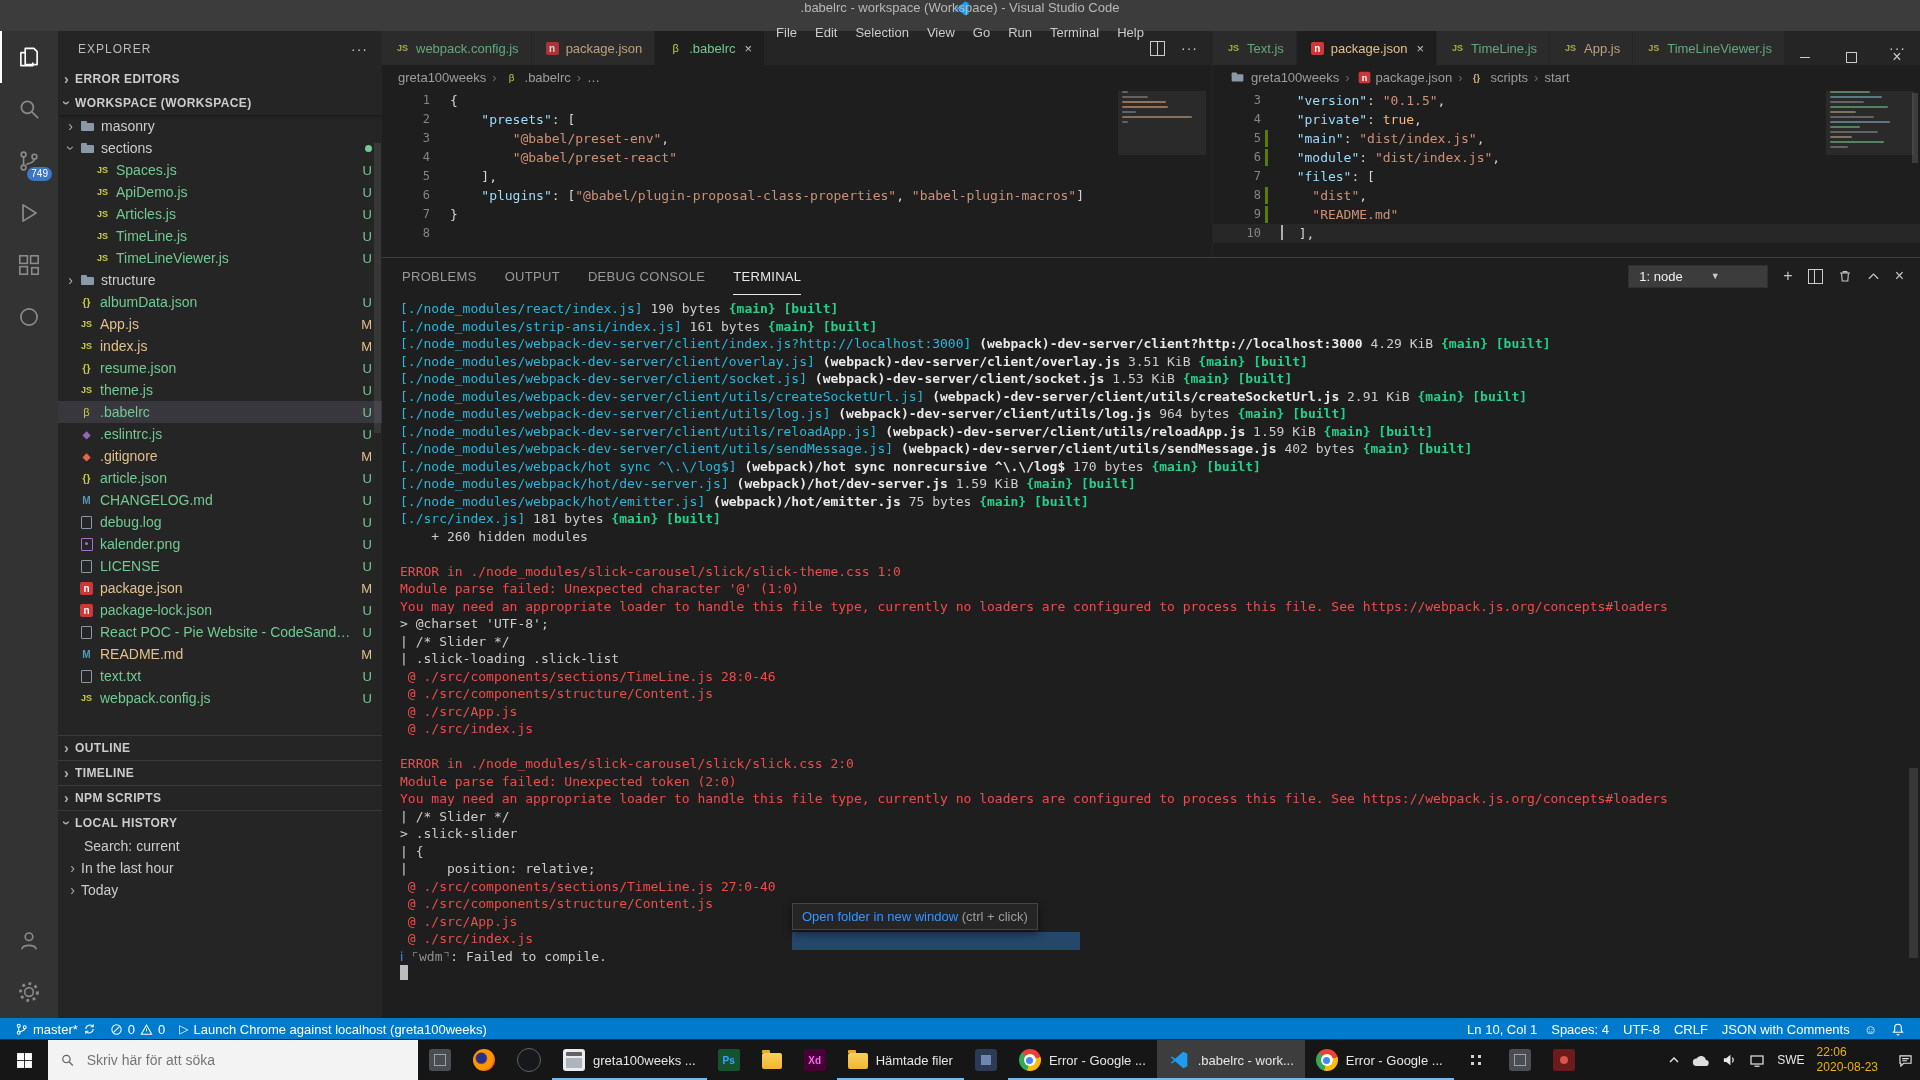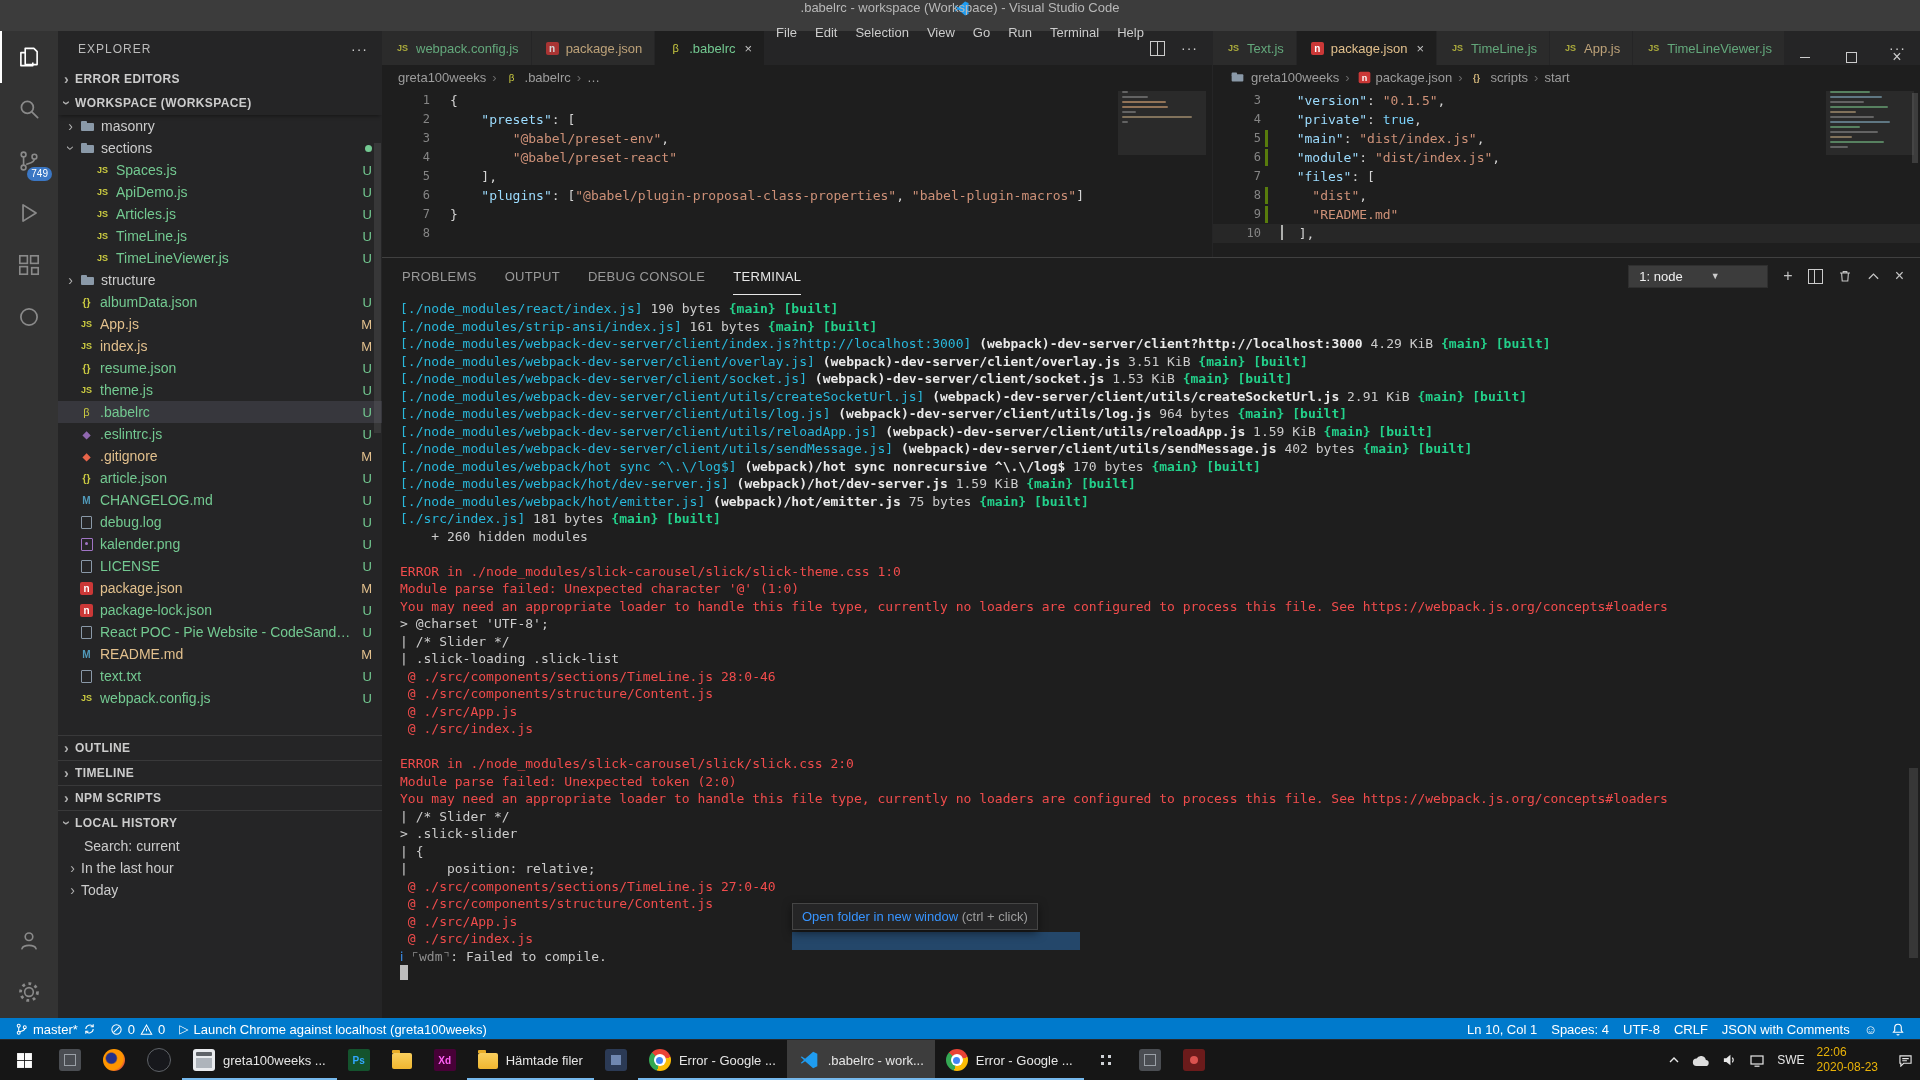--- a/index.html
+++ b/index.html
@@ -77,21 +77,21 @@
   .tclose{margin-left:9px;font-size:13px;color:#c2c2c2}
   .tab-actions{margin-left:auto;display:flex;align-items:center;gap:16px;padding:0 14px;color:#cccccc}
   .split-ic{width:13px;height:13px;border:1px solid #ccc;position:relative}
   .split-ic::before{content:"";position:absolute;left:5.5px;top:0;bottom:0;width:1px;background:#ccc}
   .breadcrumb{height:24px;display:flex;align-items:center;padding-left:16px;font-size:13px;color:#9d9d9d;gap:3px;flex:none;white-space:nowrap}
   .bc-sep{color:#6a6a6a;margin:0 3px}
   .breadcrumb .fi{margin-right:2px;transform:scale(.9)}
   .codearea{flex:1;position:relative;font-family:"DejaVu Sans Mono",monospace;font-size:13px;overflow:hidden;padding-top:2px}
   .cline{display:flex;height:19px;line-height:19px;white-space:pre;position:relative}
   .cline .ln{width:48px;text-align:right;padding-right:20px;color:#858585;font-size:12px;flex:none}
-  .tk-p{color:#9cdcfe}.tk-s{color:#ce9178}.tk-k{color:#7dd3fc}.tk-u{color:#d4d4d4}
+  .tk-p{color:#9cdcfe}.tk-s{color:#ce9178}.tk-k{color:#fdba74}.tk-u{color:#d4d4d4}
   .cur-line{background:rgba(255,255,255,.045)}
   .gutgreen{position:absolute;left:52px;top:1px;bottom:1px;width:3px;background:#587c0c}
   .caret{display:inline-block;width:2px;height:15px;background:#aeafad;vertical-align:-2px}
   .minimap{position:absolute;top:2px;right:10px;width:80px;bottom:2px}
   .mm-slider{position:absolute;left:-4px;right:-4px;top:0;height:64px;background:rgba(255,255,255,.055)}
   .mml{height:2px;margin-bottom:3px;background:#5a5a5a;border-radius:1px}
   .vscroll{position:absolute;right:0;top:0;width:10px;bottom:0}
   .vthumb{position:absolute;left:2px;right:2px;top:4px;height:70px;background:rgba(121,121,121,.35)}
 
   
@@ -646,20 +646,27 @@
 
   <div class="taskbar">
     <div class="tb-start">
       <svg width="17" height="17" viewBox="0 0 16 16" fill="#fdfdfd">
           <rect x="1" y="1" width="6.6" height="6.6"></rect>
           <rect x="8.4" y="1" width="6.6" height="6.6"></rect>
           <rect x="1" y="8.4" width="6.6" height="6.6"></rect>
           <rect x="8.4" y="8.4" width="6.6" height="6.6"></rect>
         </svg>
     </div>
+    <div class="tb-search">
+      <svg width="16" height="16" viewBox="0 0 24 24" fill="none" stroke="#5f6368" stroke-width="2">
+          <circle cx="10.5" cy="10.5" r="6"></circle>
+          <path d="M15.2 15.2 21 21"></path>
+        </svg>
+      <input type="text" placeholder="Skriv här för att söka" style="">
+    </div>
     <div class="tb-apps" id="tb-apps">
         <div class="tb-app">
           <span class="ai ai-g1"></span>
         </div>
         <div class="tb-app">
           <span class="ai ai-firefox"></span>
         </div>
         <div class="tb-app">
           <span class="ai ai-darkcircle"></span>
         </div>

